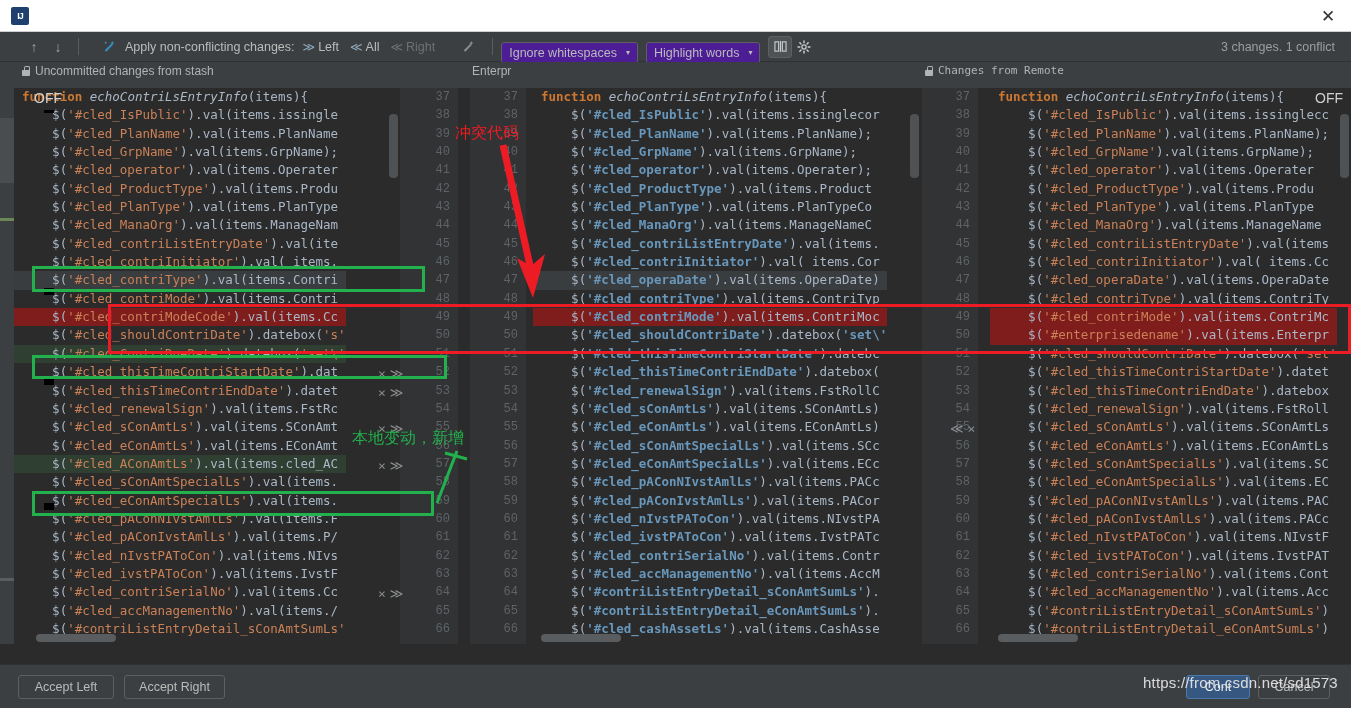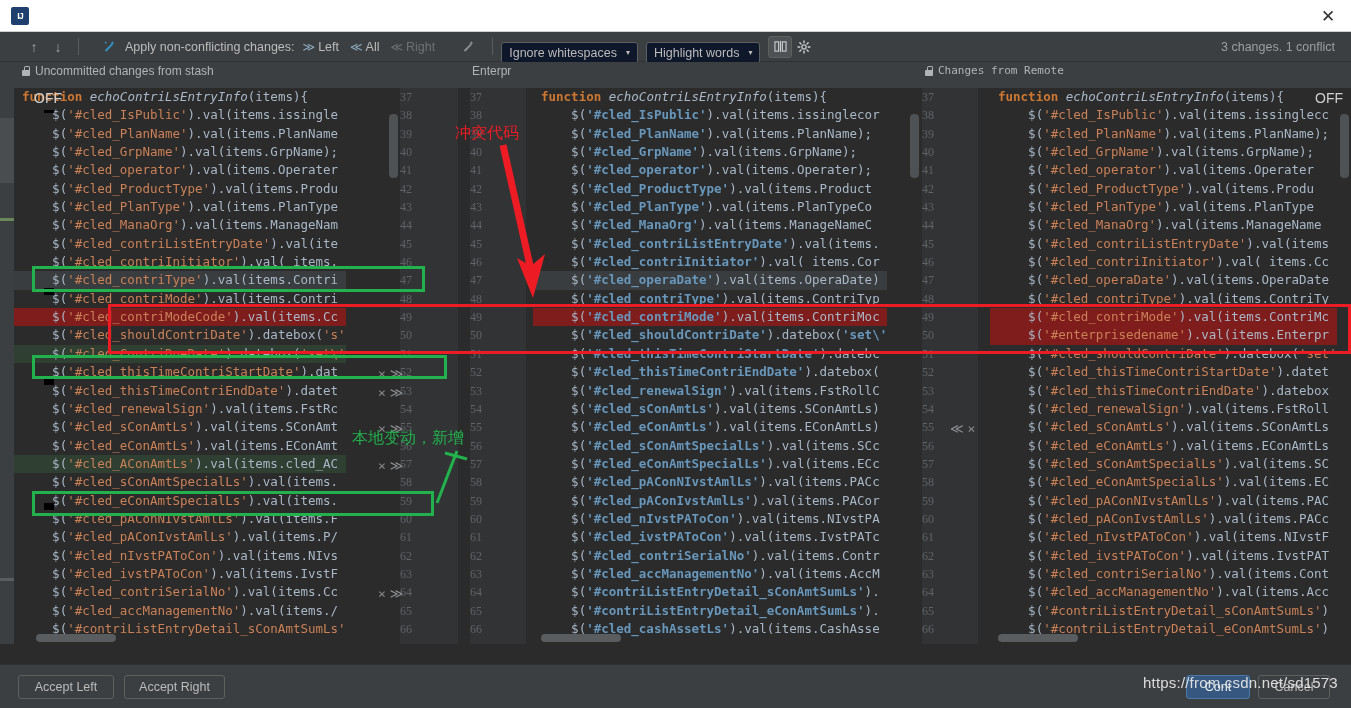--- a/index.html
+++ b/index.html
@@ -60,21 +60,21 @@
   .tb-label { font-size: 12.5px; color: #bbbbbb; margin-right: 8px; white-space: nowrap; }
   .apply-btn {
     font-size: 12.5px; color: #bbbbbb; display: flex; align-items: center;
     gap: 3px; margin-right: 11px; white-space: nowrap;
   }
   .apply-btn.dim { color: #6e7173; }
   .chev { color: #8ea9bd; font-size: 12px; }
   .chev.dim { color: #6e7173; }
   .combo {
     height: 22px; border: 1px solid #5e6060; border-radius: 3px;
-    background: #0f172a; color: #bbbbbb; font-size: 12.5px;
+    background: #4c1d95; color: #bbbbbb; font-size: 12.5px;
     display: flex; align-items: center; padding: 0 7px; gap: 9px;
     margin-right: 8px; white-space: nowrap; margin-top: 12px;
   }
   .combo .caret { font-size: 8px; color: #bbbbbb; }
   .icon-btn {
     width: 24px; height: 22px; display: flex; align-items: center;
     justify-content: center; color: #c0c0c0; font-size: 13px;
   }
   .icon-btn.active { background: #4e5254; border: 1px solid #5e6060; border-radius: 3px; }
   .changes-count {
@@ -112,22 +112,22 @@
     position: absolute; top: 0; bottom: 20px;
     background: #2b2b2b; overflow: hidden;
   }
   .pane-left   { left: 14px;   width: 386px; }
   .pane-center { left: 533px;  width: 388px; }
   .pane-right  { left: 990px;  width: 361px; }
 
   .gutter-col {
     position: absolute; top: 0; bottom: 20px;
     background: #313335; color: #606366;
-    font-family: Liberation Serif, serif;
-    font-size: 12px; 
+    font-family: Liberation Mono, monospace;
+    font-size: 12px; text-align: right;
   }
   .g-left   { left: 400px;  width: 58px; }
   .g-center { left: 470px;  width: 56px; }
   .g-right  { left: 922px;  width: 56px; }
 
   .gnum { height: 18.35px; line-height: 18.35px; padding-right: 8px; }
 
   .code {
     font-family: "DejaVu Sans Mono", monospace;
     font-size: 12.5px;

